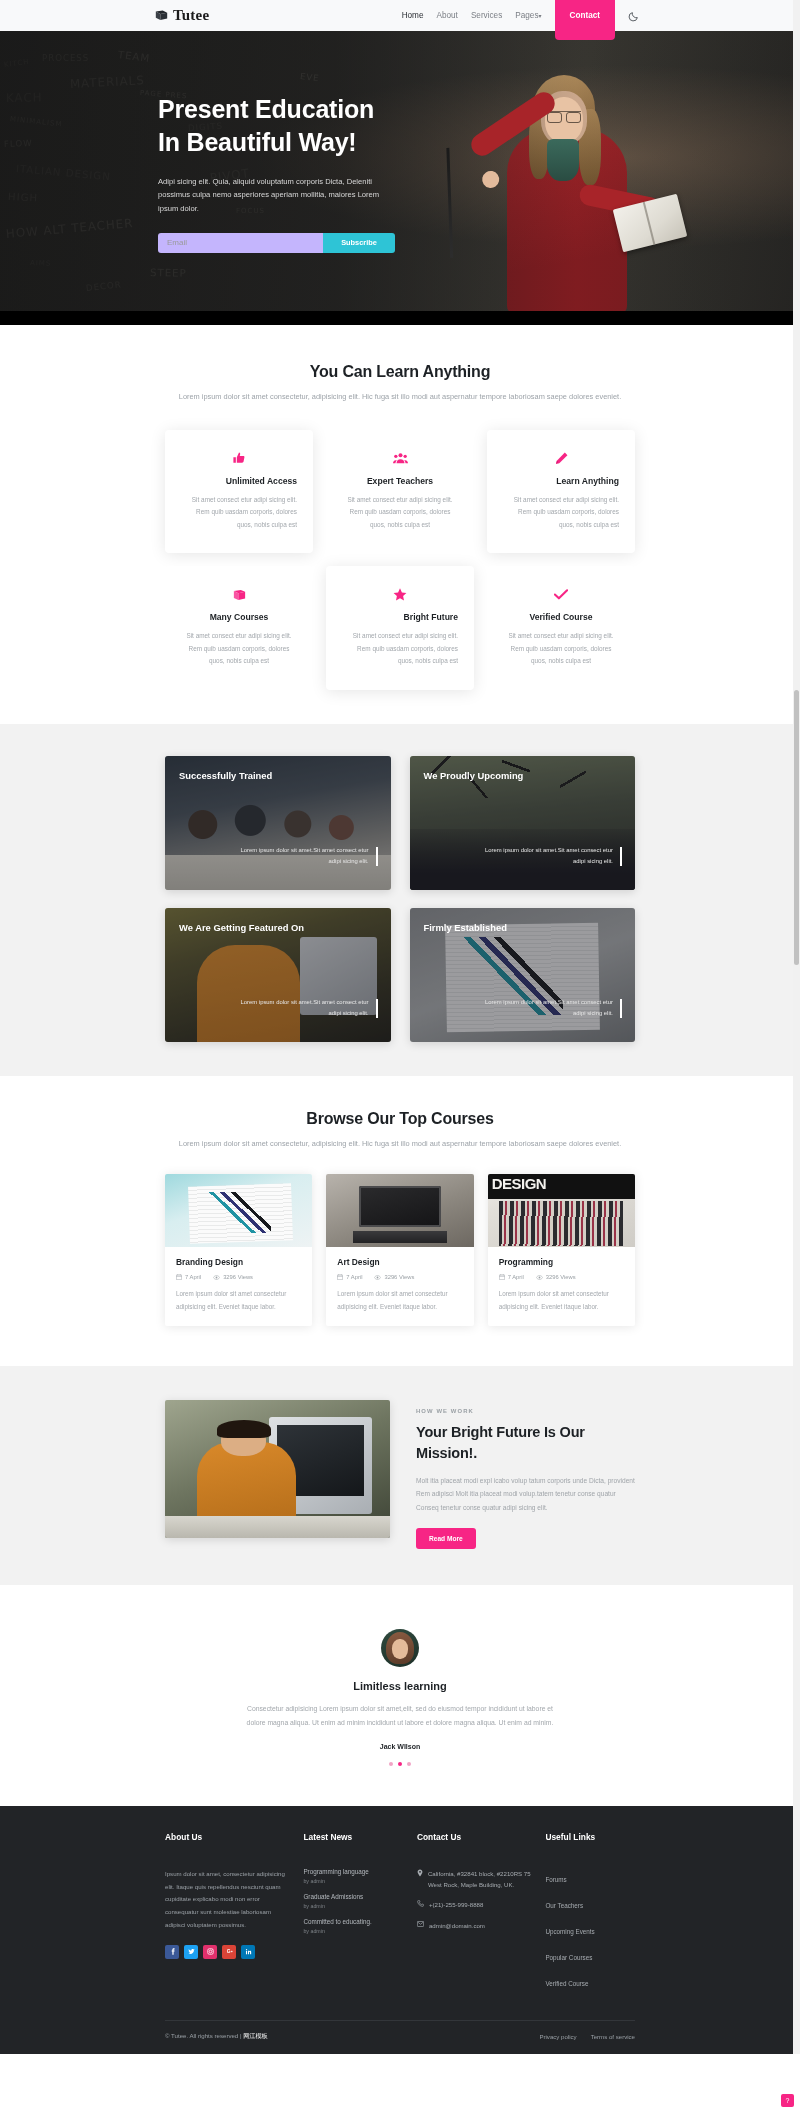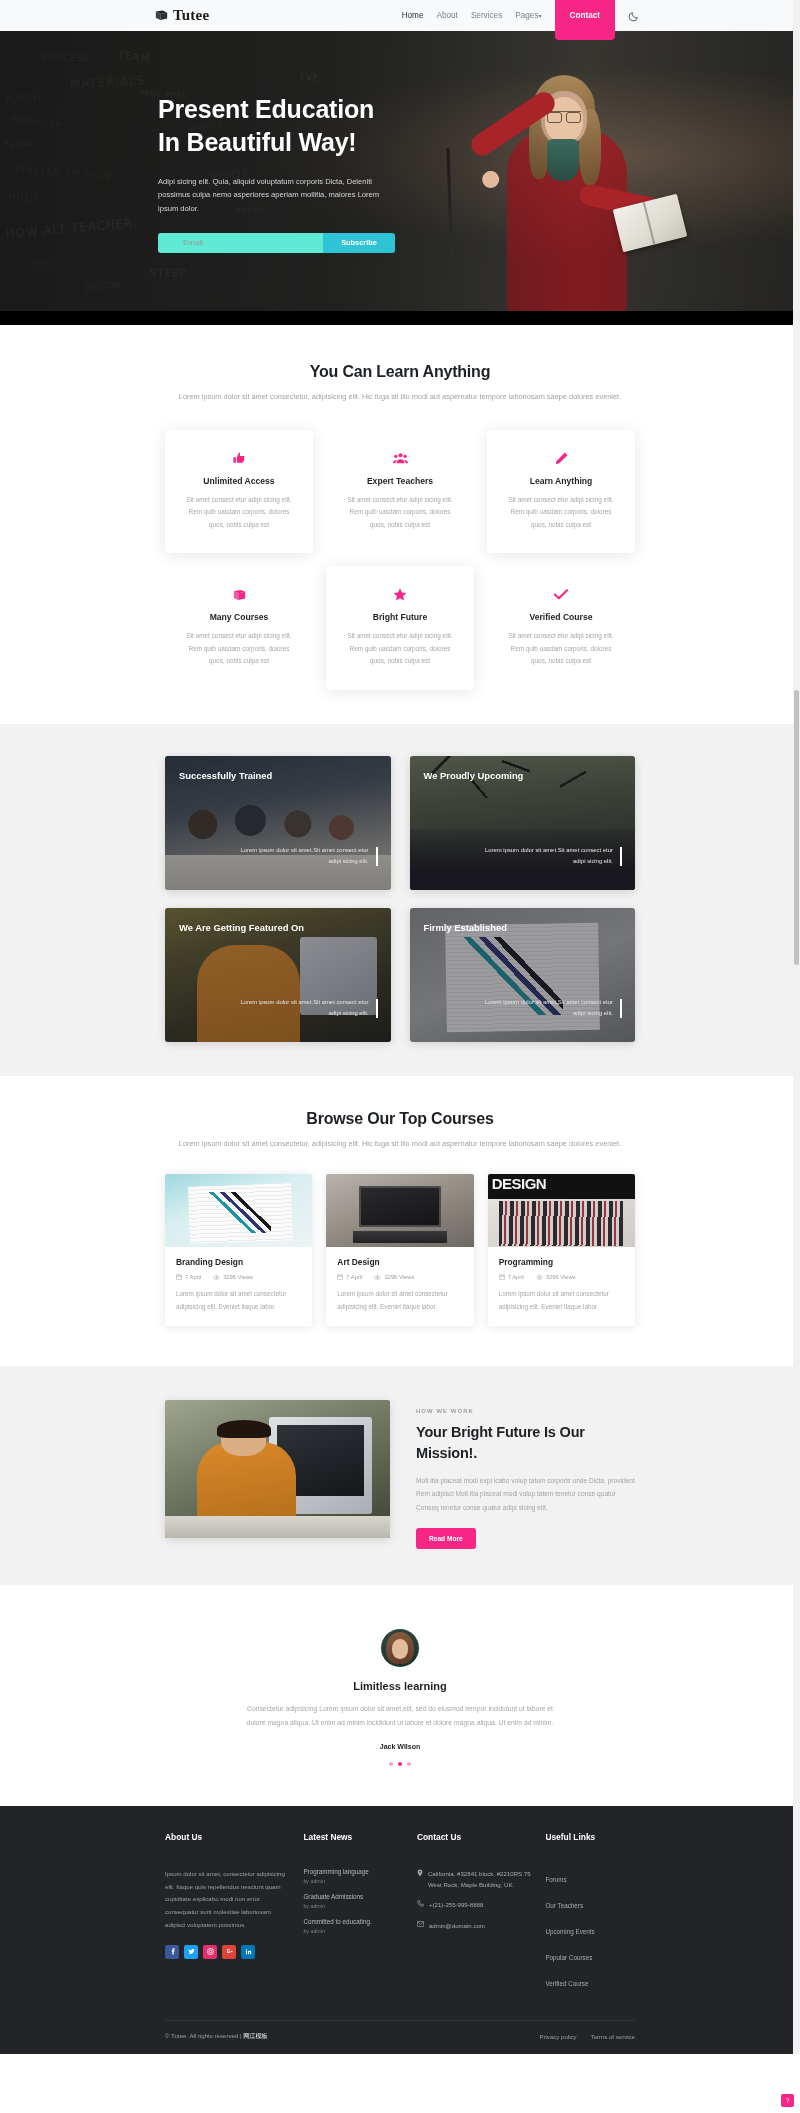--- a/index.html
+++ b/index.html
@@ -170,21 +170,21 @@
     color:#fff; font-size: 25px; font-weight: bold; line-height: 1.32;
     letter-spacing: -.2px;
   }
   .hero p {
     color:#d8d8d8; font-size: 7.6px; line-height: 1.75;
     max-width: 240px; margin-top: 16px;
   }
   .hero-form { display:flex; margin-top: 18px; }
   .hero-form input {
     width: 165px; height: 20px; border: none; border-radius: 3px 0 0 3px;
-    padding: 0 25px; font-size: 8px; color:#444; background:#5eead4;
+    padding: 0 9px; font-size: 8px; color:#444; background:#c4b5fd;
     font-family: "Liberation Sans", sans-serif;
   }
   .hero-form input::placeholder { color:#9a9a9a; }
   .hero-form button {
     width: 72px; height: 20px; border:none; border-radius: 0 3px 3px 0;
     background:#2ec4d6; color:#fff; font-size:7.4px; font-weight:bold; cursor:pointer;
     font-family: "Liberation Sans", sans-serif;
   }
   .hero-black-strip { height: 14px; background:#000; }
 
@@ -200,21 +200,21 @@
   
   .features { background:#fff; padding: 38px 0 34px; }
   .feat-grid {
     width: 470px; margin: 26px auto 0;
     display: grid; grid-template-columns: repeat(3, 1fr); gap: 13px;
   }
   .feat-card {
     background:#fff; border-radius: 4px; padding: 20px 16px 22px;
     text-align:center; min-height: 96px;
   }
-  .feat-card.raised { box-shadow: 0 2px 16px rgba(0,0,0,.10); }
+  .feat-card.raised { box-shadow: 0 2px 16px rgba(0,0,0,.10); text-align: right; }
   .feat-icon { height: 17px; margin-bottom: 9px; display:flex; align-items:center; justify-content:center; }
   .feat-icon svg { display:block; }
   .feat-card h3 { font-size: 8.6px; font-weight:bold; color:#1d2125; }
   .feat-card p { font-size: 6.4px; color:#a3a8ad; line-height: 1.95; margin-top: 8px; }
 
   
   .gallery { background:#f2f2f2; padding: 32px 0 34px; }
   .gal-grid {
     width: 470px; margin: 0 auto;
     display:grid; grid-template-columns: 1fr 1fr; gap: 18px 19px;

